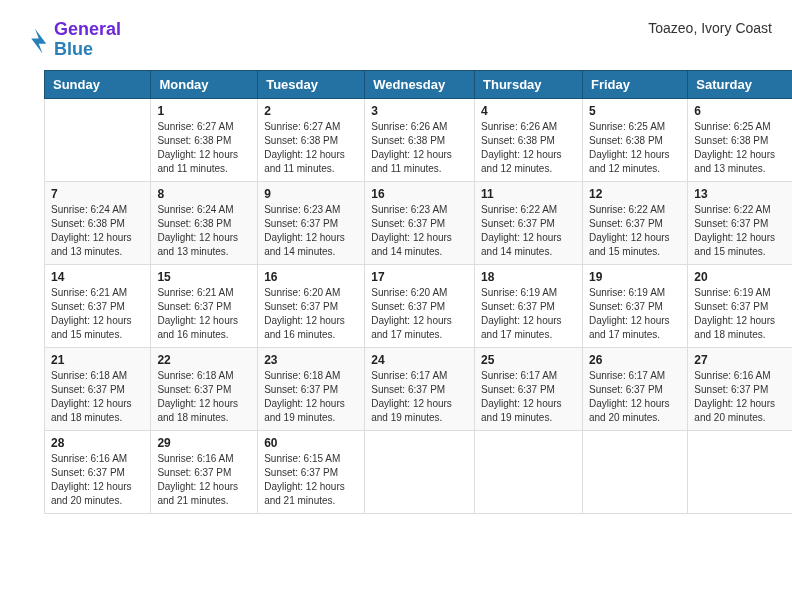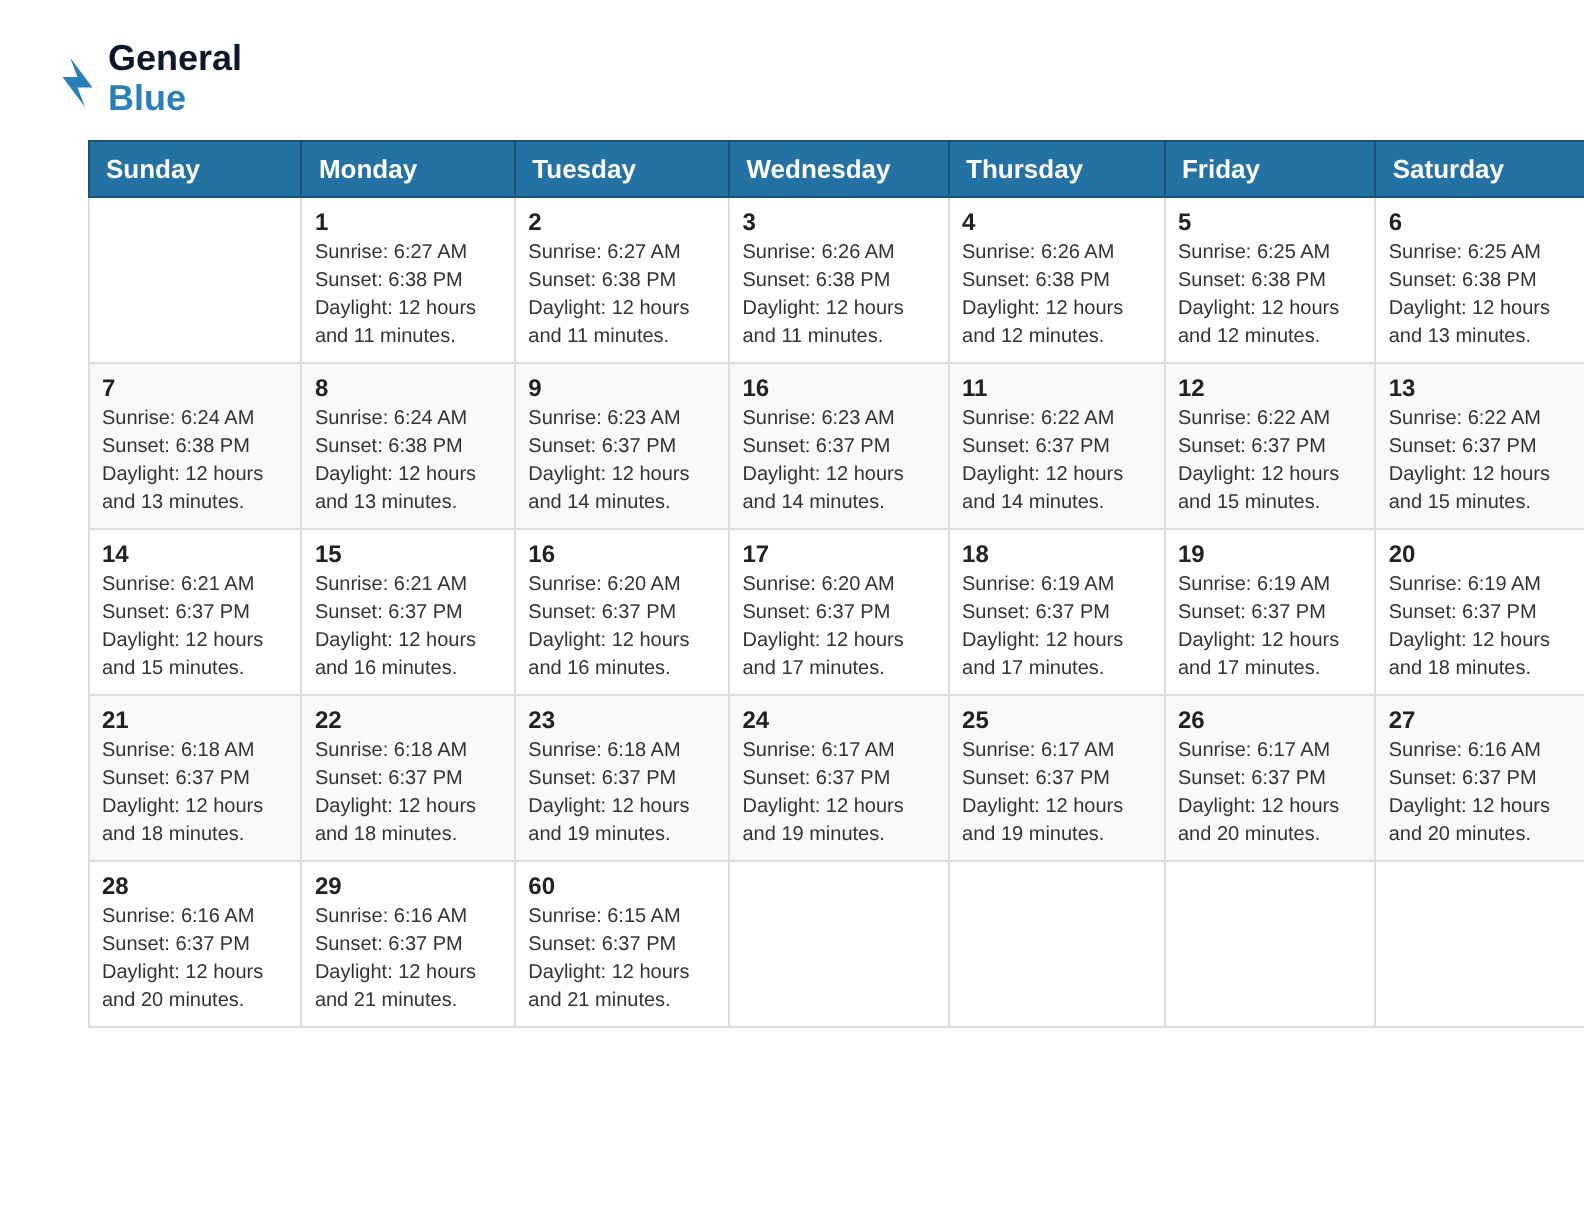--- a/index.html
+++ b/index.html
@@ -21,21 +21,21 @@
       align-items: center;
       gap: 4px;
     }
     .logo-text {
       font-size: 18px;
       font-weight: bold;
       color: #1a5276;
       line-height: 1.1;
     }
     .logo-text span {
-      color: #0f172a;
+      color: #6d28d9;
     }
     .logo-icon {
       width: 30px;
       height: 30px;
     }
     .title-area {
       text-align: right;
     }
     .month-title {
       font-size: 36px;
@@ -98,20 +98,21 @@
   <div class="logo">
     <svg class="logo-icon" viewBox="0 0 40 40">
       <polygon points="20,5 35,25 25,25 30,38 15,18 25,18" fill="#2980b9"></polygon>
     </svg>
     <div class="logo-text">
       <div><span>General</span></div>
       <div style="color:#2980b9;">Blue</div>
     </div>
   </div>
   <div class="title-area">
+    <div class="subtitle">Toazeo, Ivory Coast</div>
   </div>
 </div>
 
 <table>
   <thead>
     <tr id="header-row">
         <th>Sunday</th>
         <th>Monday</th>
         <th>Tuesday</th>
         <th>Wednesday</th>

